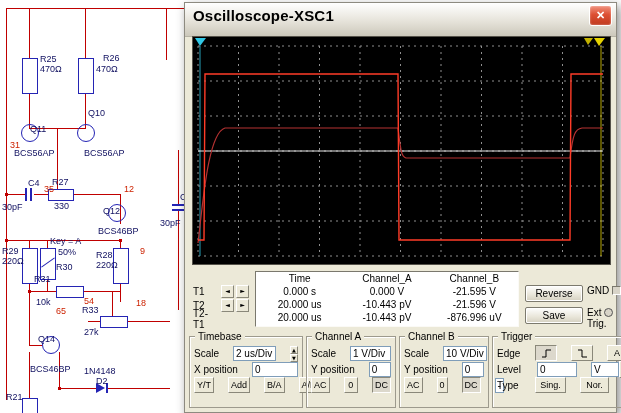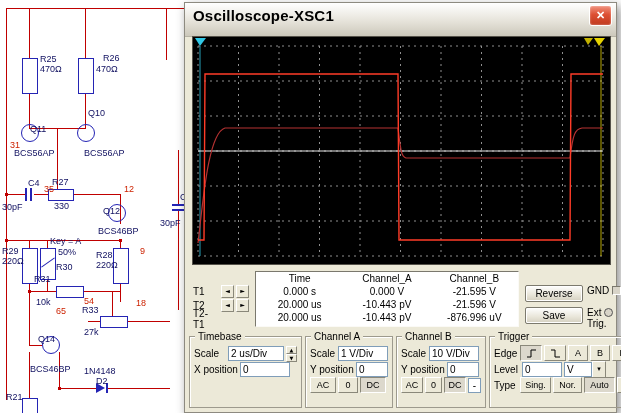--- a/index.html
+++ b/index.html
@@ -52,21 +52,21 @@
          border:1px solid #7c7a6e;border-radius:2px;font-size:10px;display:flex;align-items:center;
          justify-content:center;cursor:default;box-shadow:inset 0 0 0 1px #fff;}
   .sideline{position:absolute;font-size:10px;display:flex;align-items:center;gap:3px;}
   .term-sq{width:7px;height:7px;border:1px solid;border-color:#7a786d #fff #fff #7a786d;background:#d8d4c8;display:inline-block;}
   .term-ci{width:7px;height:7px;border:1px solid #555;border-radius:50%;background:#d8d4c8;display:inline-block;}
   
   .groups{position:absolute;left:4px;top:333px;right:4px;height:72px;display:flex;gap:3px;}
   .group{position:relative;border:1px solid #9d9a8d;box-shadow:inset 1px 1px 0 #fff;}
   .g-timebase{width:112px;}.g-cha{width:88px;}.g-chb{width:88px;}.g-trig{flex:1;}
   .gtitle{position:absolute;top:-6px;left:5px;background:var(--window-bg,#ece9d8);padding:0 3px;font-size:10px;}
-  .grow{display:flex;align-items:center;gap:2px;margin:0 4px;height:16px;font-size:10px;}
+  .grow{display:flex;align-items:center;gap:14px;margin:0 4px;height:16px;font-size:10px;}
   .grow:first-of-type{margin-top:8px;}
   .glab{white-space:nowrap;}
   .field{background:#fff;border:1px solid #7f9db9;height:13px;font-size:10px;padding:0 2px;
          display:flex;align-items:center;white-space:nowrap;cursor:text;}
   .spin{width:11px;height:15px;display:flex;flex-direction:column;}
   .spin span{flex:1;font-size:5px;line-height:6px;text-align:center;background:#ece9d8;
              font-family:"DejaVu Sans",sans-serif;border:1px solid;border-color:#fff #8a887a #8a887a #fff;cursor:default;}
   .b3{background:#ece9d8;border:1px solid;border-color:#fff #8a887a #8a887a #fff;font-size:9px;height:14px;
       display:flex;align-items:center;justify-content:center;padding:0 2px;white-space:nowrap;cursor:default;}
   .b3.pressed{border-color:#8a887a #fff #fff #8a887a;background:#dcd8cc;}
@@ -280,20 +280,26 @@
         <span class="field" style="width:50px" data-name="timebase-scale-field">2 us/Div</span>
         <span class="spin" data-name="timebase-scale-spinner">
           <span data-name="spin-up-icon">▲</span>
           <span data-name="spin-down-icon">▼</span>
         </span>
       </div>
       <div class="grow">
         <span class="glab" style="width:44px" data-name="timebase-xpos-label">X position</span>
         <span class="field" style="width:44px" data-name="timebase-xpos-field">0</span>
       </div>
+      <div class="grow">
+        <span class="b3" style="width:24px" data-name="yt-mode-button">Y/T</span>
+        <span class="b3" style="width:24px" data-name="add-mode-button">Add</span>
+        <span class="b3" style="width:24px" data-name="ba-mode-button">B/A</span>
+        <span class="b3" style="width:24px" data-name="ab-mode-button">A/B</span>
+      </div>
     </div>
 
     <div class="group g-cha" data-name="channel-a-group">
       <span class="gtitle" data-name="channel-a-title">Channel A</span>
       <div class="grow">
         <span class="glab" style="width:26px" data-name="channel-a-scale-label">Scale</span>
         <span class="field" style="width:44px" data-name="channel-a-scale-field">1 V/Div</span>
       </div>
       <div class="grow">
         <span class="glab" style="width:44px" data-name="channel-a-ypos-label">Y position</span>

